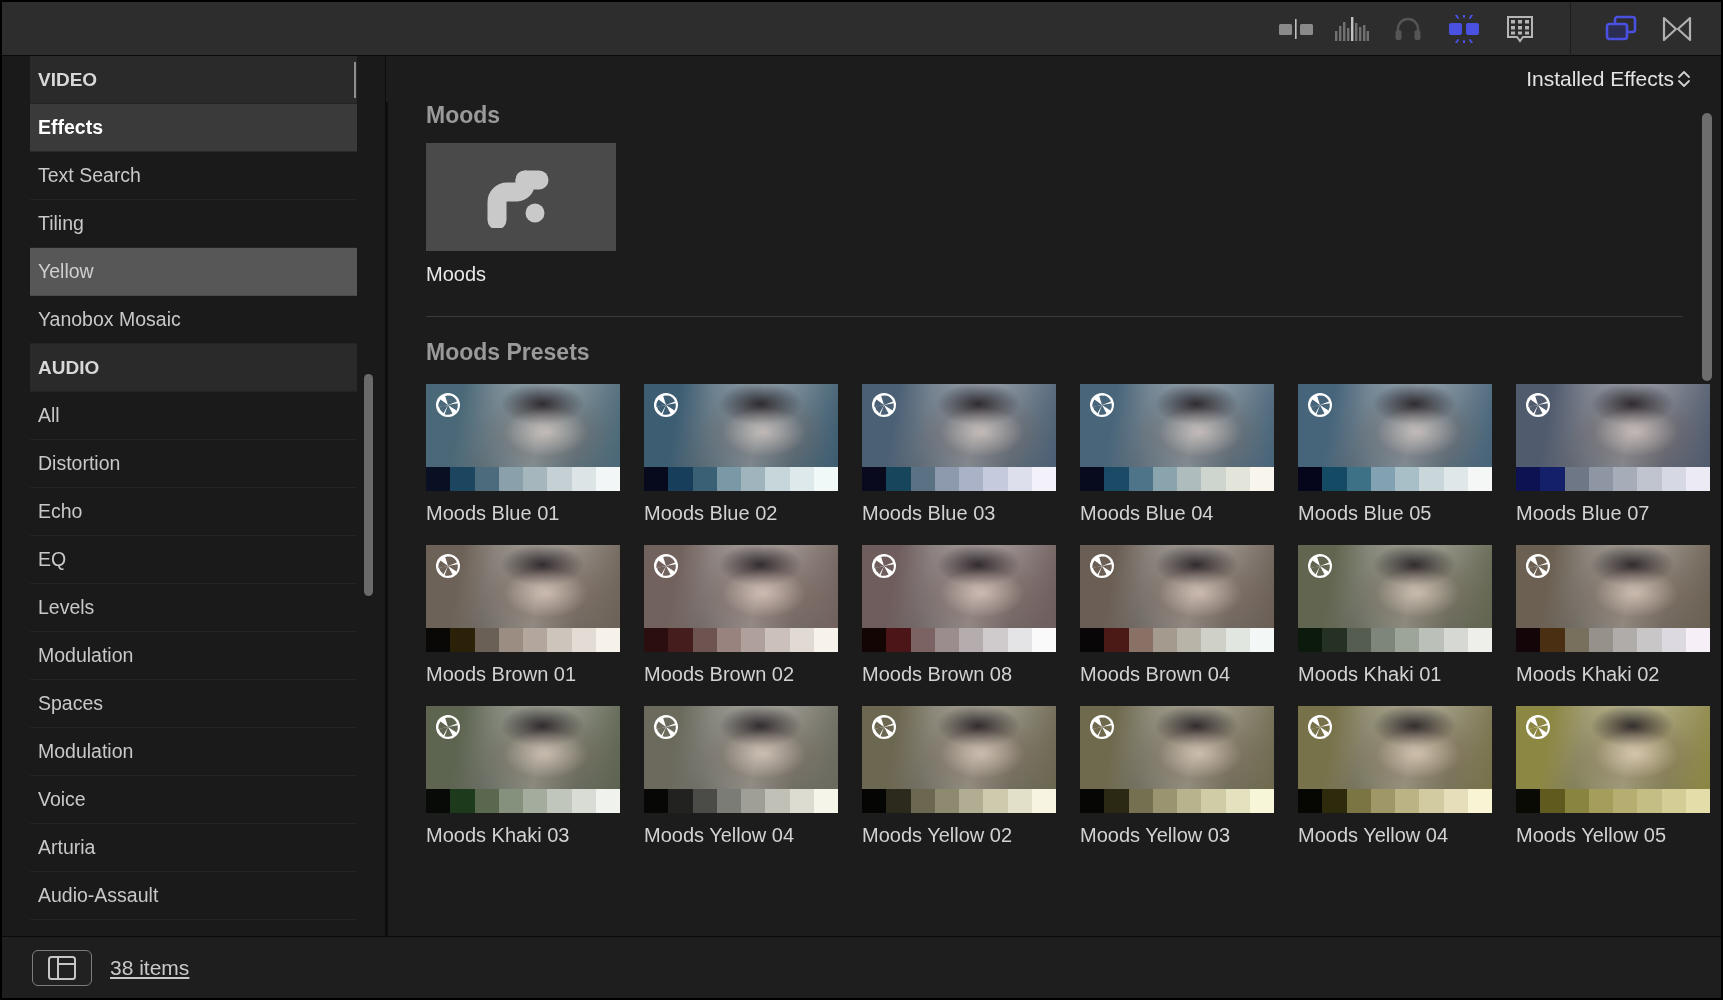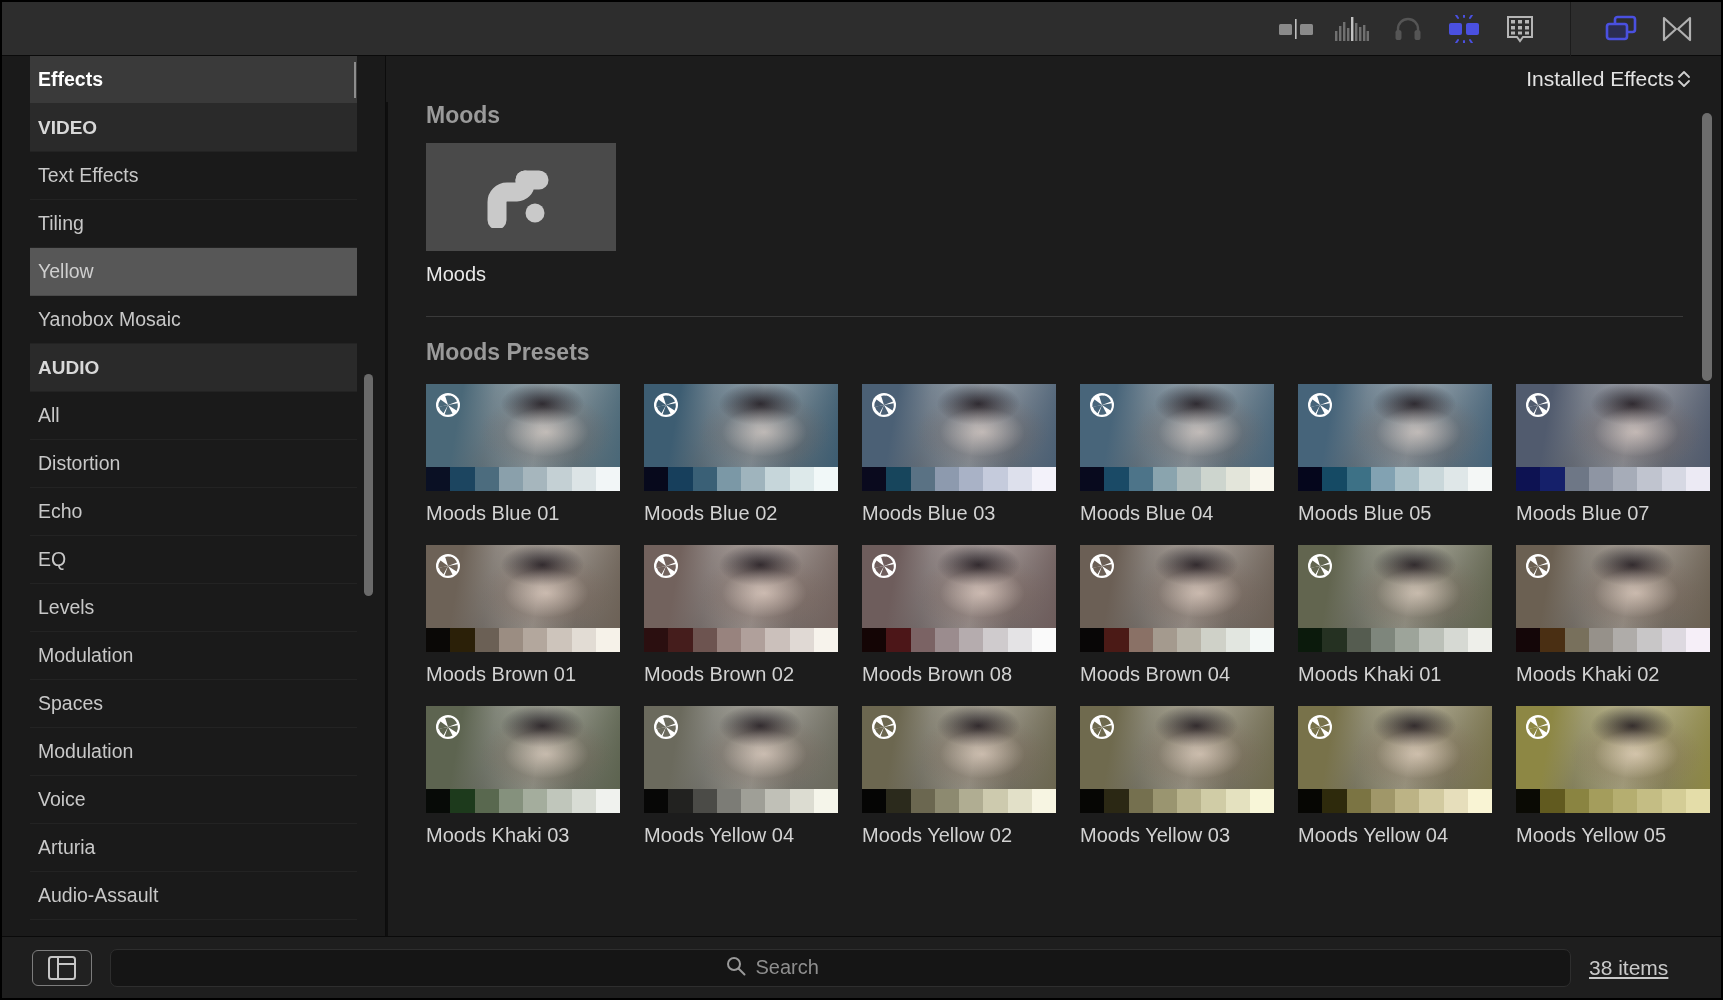--- a/index.html
+++ b/index.html
@@ -312,28 +312,28 @@
           <path d="M28 2 L16 13 L28 24 Z" fill="none" stroke="#b0b0b0" stroke-width="2.2" stroke-linejoin="round"></path>
         </svg>
       </div>
     </div>
   </div>
 
   <div class="body-area">
 
     <div class="sidebar">
       <div class="sidebar-inner" id="sidebar-list">
+          <div class="side-row group-row">
+            <span>VIDEO</span>
+          </div>
           <div class="side-row header-row">
             <span>Effects</span>
           </div>
-          <div class="side-row group-row">
-            <span>VIDEO</span>
-          </div>
-          <div class="side-row">
-            <span>Text Effects</span>
+          <div class="side-row">
+            <span>Text Search</span>
           </div>
           <div class="side-row">
             <span>Tiling</span>
           </div>
           <div class="side-row selected">
             <span>Yellow</span>
           </div>
           <div class="side-row">
             <span>Yanobox Mosaic</span>
           </div>
@@ -908,25 +908,16 @@
 
   <div class="bottombar">
     <div class="panel-toggle">
       <svg width="28" height="24" viewBox="0 0 28 24">
         <rect x="1" y="1" width="26" height="22" rx="2.5" fill="none" stroke="#c6c6c6" stroke-width="2"></rect>
         <line x1="10" y1="1" x2="10" y2="23" stroke="#c6c6c6" stroke-width="2"></line>
         <line x1="10" y1="8" x2="27" y2="8" stroke="#c6c6c6" stroke-width="2"></line>
       </svg>
     </div>
 
-    <div class="search-field">
-      <span>
-        <svg width="20" height="20" viewBox="0 0 20 20">
-          <circle cx="8" cy="8" r="6" fill="none" stroke="#9a9a9a" stroke-width="2"></circle>
-          <line x1="12.5" y1="12.5" x2="18.5" y2="18.5" stroke="#9a9a9a" stroke-width="2" stroke-linecap="round"></line>
-        </svg>
-      </span>
-      <input type="text" placeholder="Search" style="">
-    </div>
 
     <div class="item-count">38 items</div>
   </div>
 </div>
 
 </body></html>

